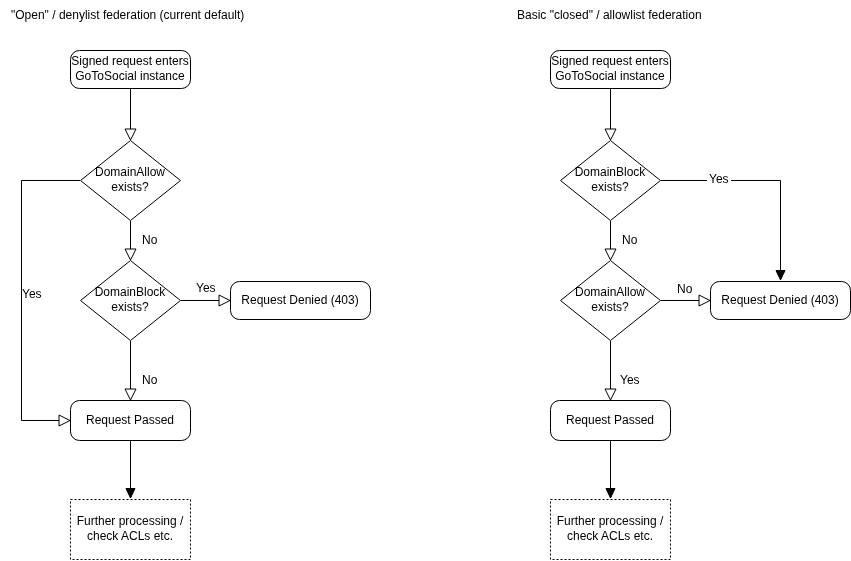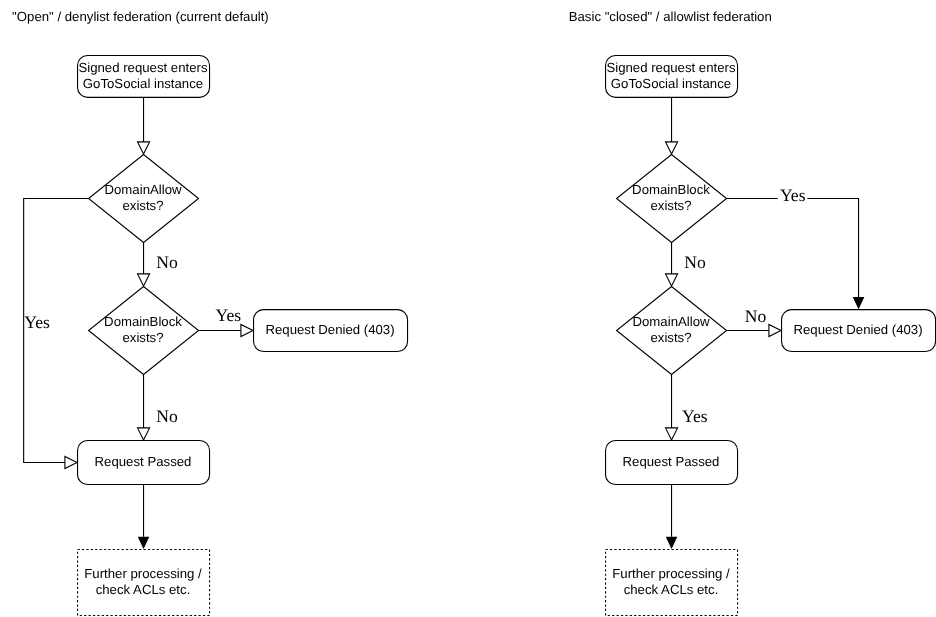--- a/index.html
+++ b/index.html
@@ -32,24 +32,23 @@
     display: flex;
     align-items: center;
     justify-content: center;
     text-align: center;
     font-size: 12px;
     line-height: 15px;
     white-space: pre-line;
   }
   .edge-label {
     position: absolute;
-    font-size: 16px;
+    font-size: 12px;
     line-height: 12px;
     white-space: nowrap;
-    font-family: Liberation Serif, serif;
   }
   .edge-label.on-line {
     background: #ffffff;
     padding: 0 2px;
   }
   .shape {
     fill: #ffffff;
     stroke: #000000;
     stroke-width: 1;
   }

